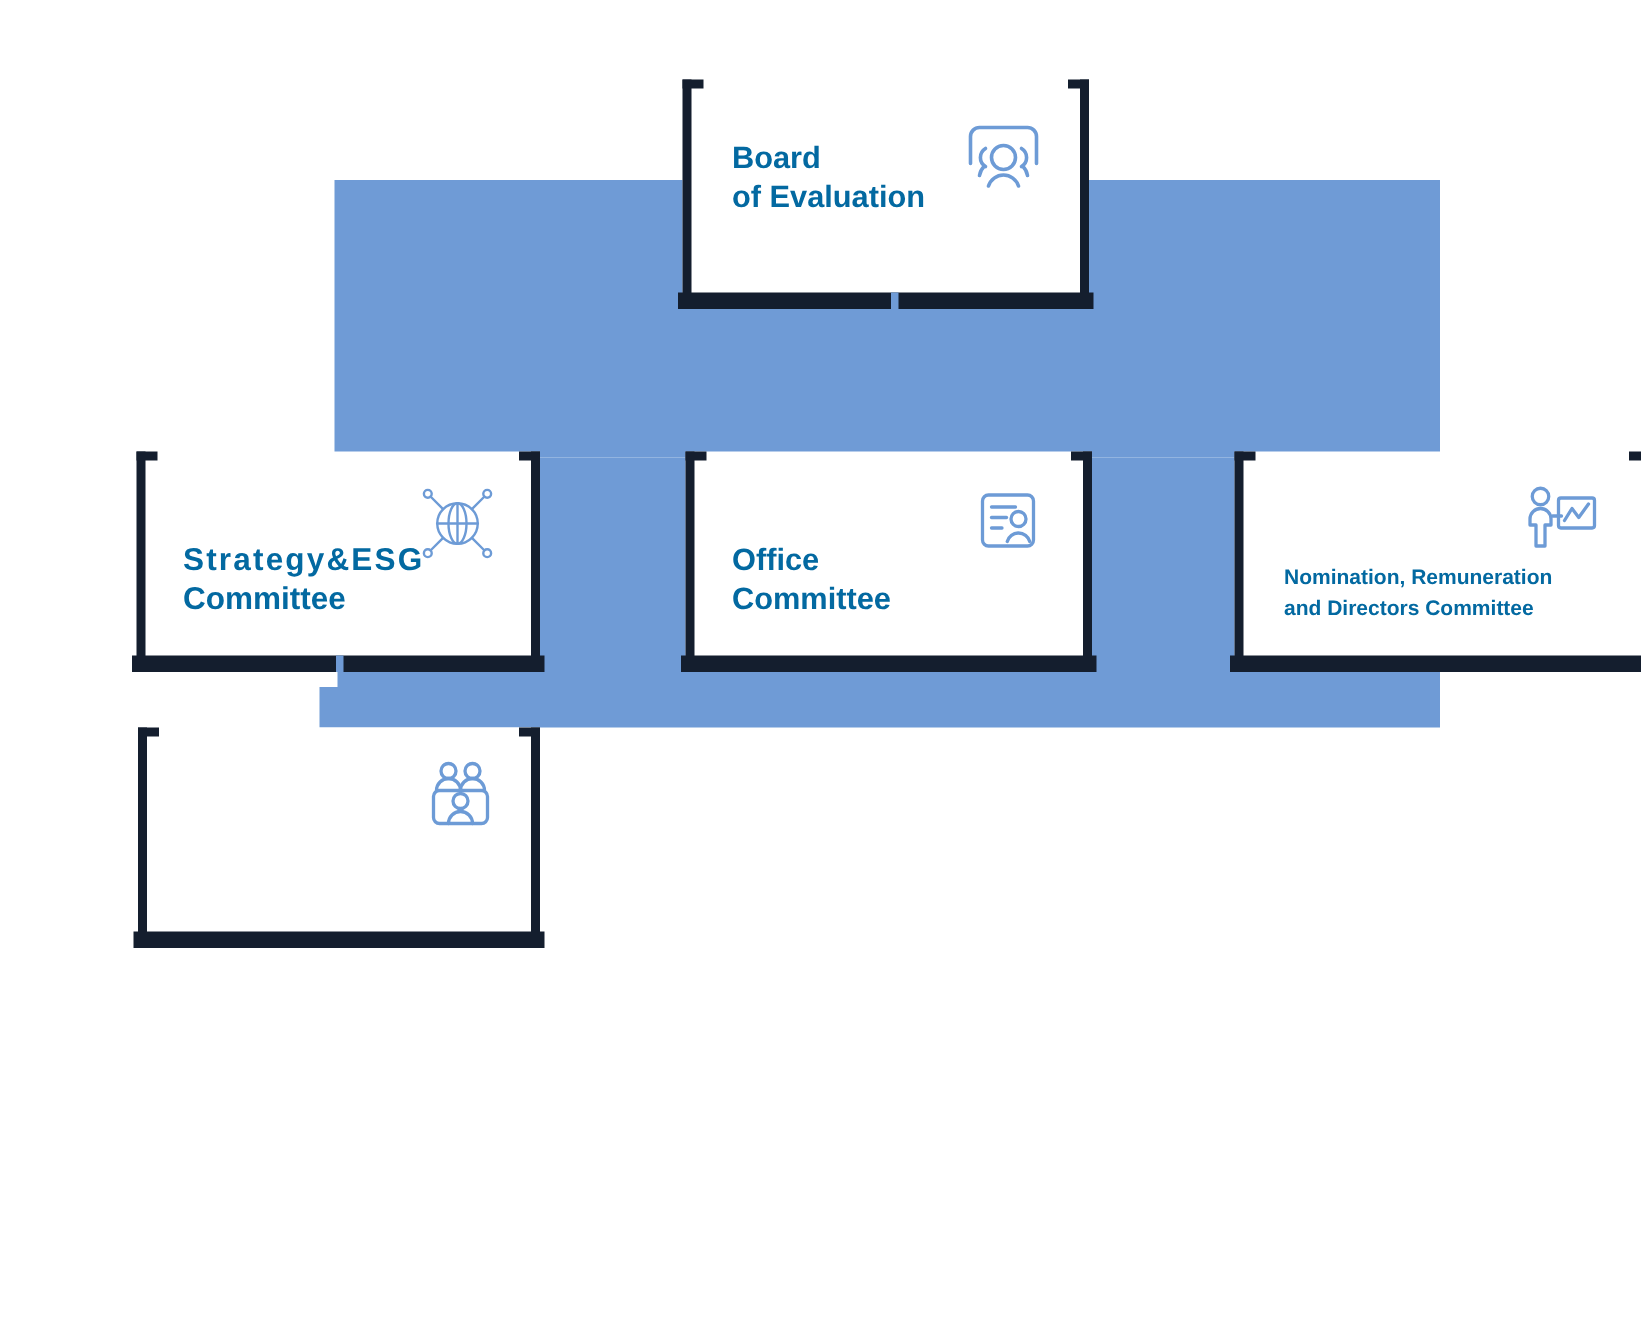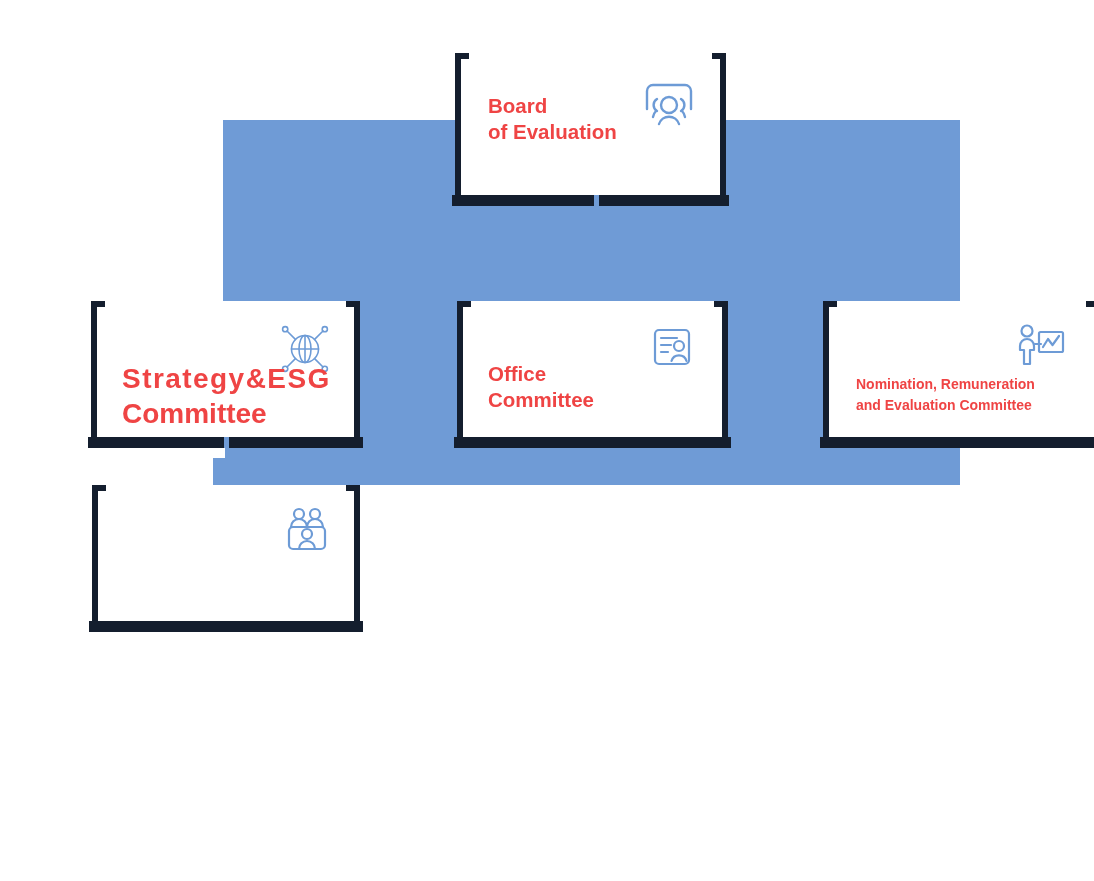--- a/index.html
+++ b/index.html
@@ -42,40 +42,40 @@
     position:absolute;top:0;height:6px;width:14px;background:#141E2E;
   }
   .card .tick-tl{left:0;}
   .card .tick-tr{right:0;}
   
   .card .notch{
     position:absolute;bottom:-8px;height:11px;width:5px;background:#6F9BD6;
   }
 
   .card-label{
-    color:#ef4444;
+    color:#0369a1;
     font-weight:bold;
     line-height:1.26;
     white-space:pre-line;
     position:absolute;
   }
 
   .card-icon{position:absolute;}
   .card-icon svg{display:block;}
 
   
   #card-board      {left:455px; top:53px;  width:271px; height:145px;}
   #card-strategy   {left:91px;  top:301px; width:269px; height:139px;}
   #card-audit      {left:457px; top:301px; width:271px; height:139px;}
   #card-nomination {left:823px; top:301px; width:277px; height:139px;}
   #card-sustain    {left:92px;  top:485px; width:268px; height:139px;}
 
   
   #card-board   .card-label{left:33px; top:40px;  font-size:20.5px;}
-  #card-strategy .card-label{left:31px; top:60px; font-size:28px; letter-spacing:1.45px;}
+  #card-strategy .card-label{left:31px; top:60px; font-size:21px; letter-spacing:1.45px;}
   #card-strategy .card-label .l2{letter-spacing:0px;display:block;}
   #card-audit    .card-label{left:31px; top:60px;  font-size:20.5px;}
   #card-nomination .card-label{left:33px; top:73px; font-size:14px; line-height:1.5;}
   #card-sustain  .card-label{left:30px; top:47px;  font-size:20.5px;}
 
   
   #card-board      .card-icon{left:186px; top:26px;}
   #card-strategy   .card-icon{left:187px; top:21px;}
   #card-audit      .card-icon{left:190px; top:21px;}
   #card-nomination .card-icon{left:192px; top:21px;}
@@ -172,21 +172,21 @@
     <div class="card-icon">
       <svg width="52" height="50" viewBox="0 0 52 50" fill="none" stroke="#6D9BD6" stroke-width="2.2" stroke-linecap="round" stroke-linejoin="round">
         <circle cx="12" cy="9" r="5.5"></circle>
         <path d="M12 17 a7 7 0 0 0 -7 7 v4 h4 v14 h6 V28 h4 v-4 a7 7 0 0 0 -7 -7 Z"></path>
         <path d="M20 22 H26"></path>
         <rect x="24" y="10" width="24" height="20" rx="1.6"></rect>
         <path d="M28 25 L33 17 L37.5 23 L44 14"></path>
       </svg>
     </div>
 
-    <div class="card-label"><span>Nomination, Remuneration</span><br><span>and Evaluation Committee</span></div>
+    <div class="card-label"><span>Nomination, Remuneration</span><br><span>and Directors Committee</span></div>
   </div>
 
   <div class="card" id="card-sustain">
     <div class="edge-l"></div>
     <div class="edge-r"></div>
     <div class="edge-b"></div>
     <div class="tick-tl"></div>
     <div class="tick-tr"></div>
 
     <div class="card-icon">

